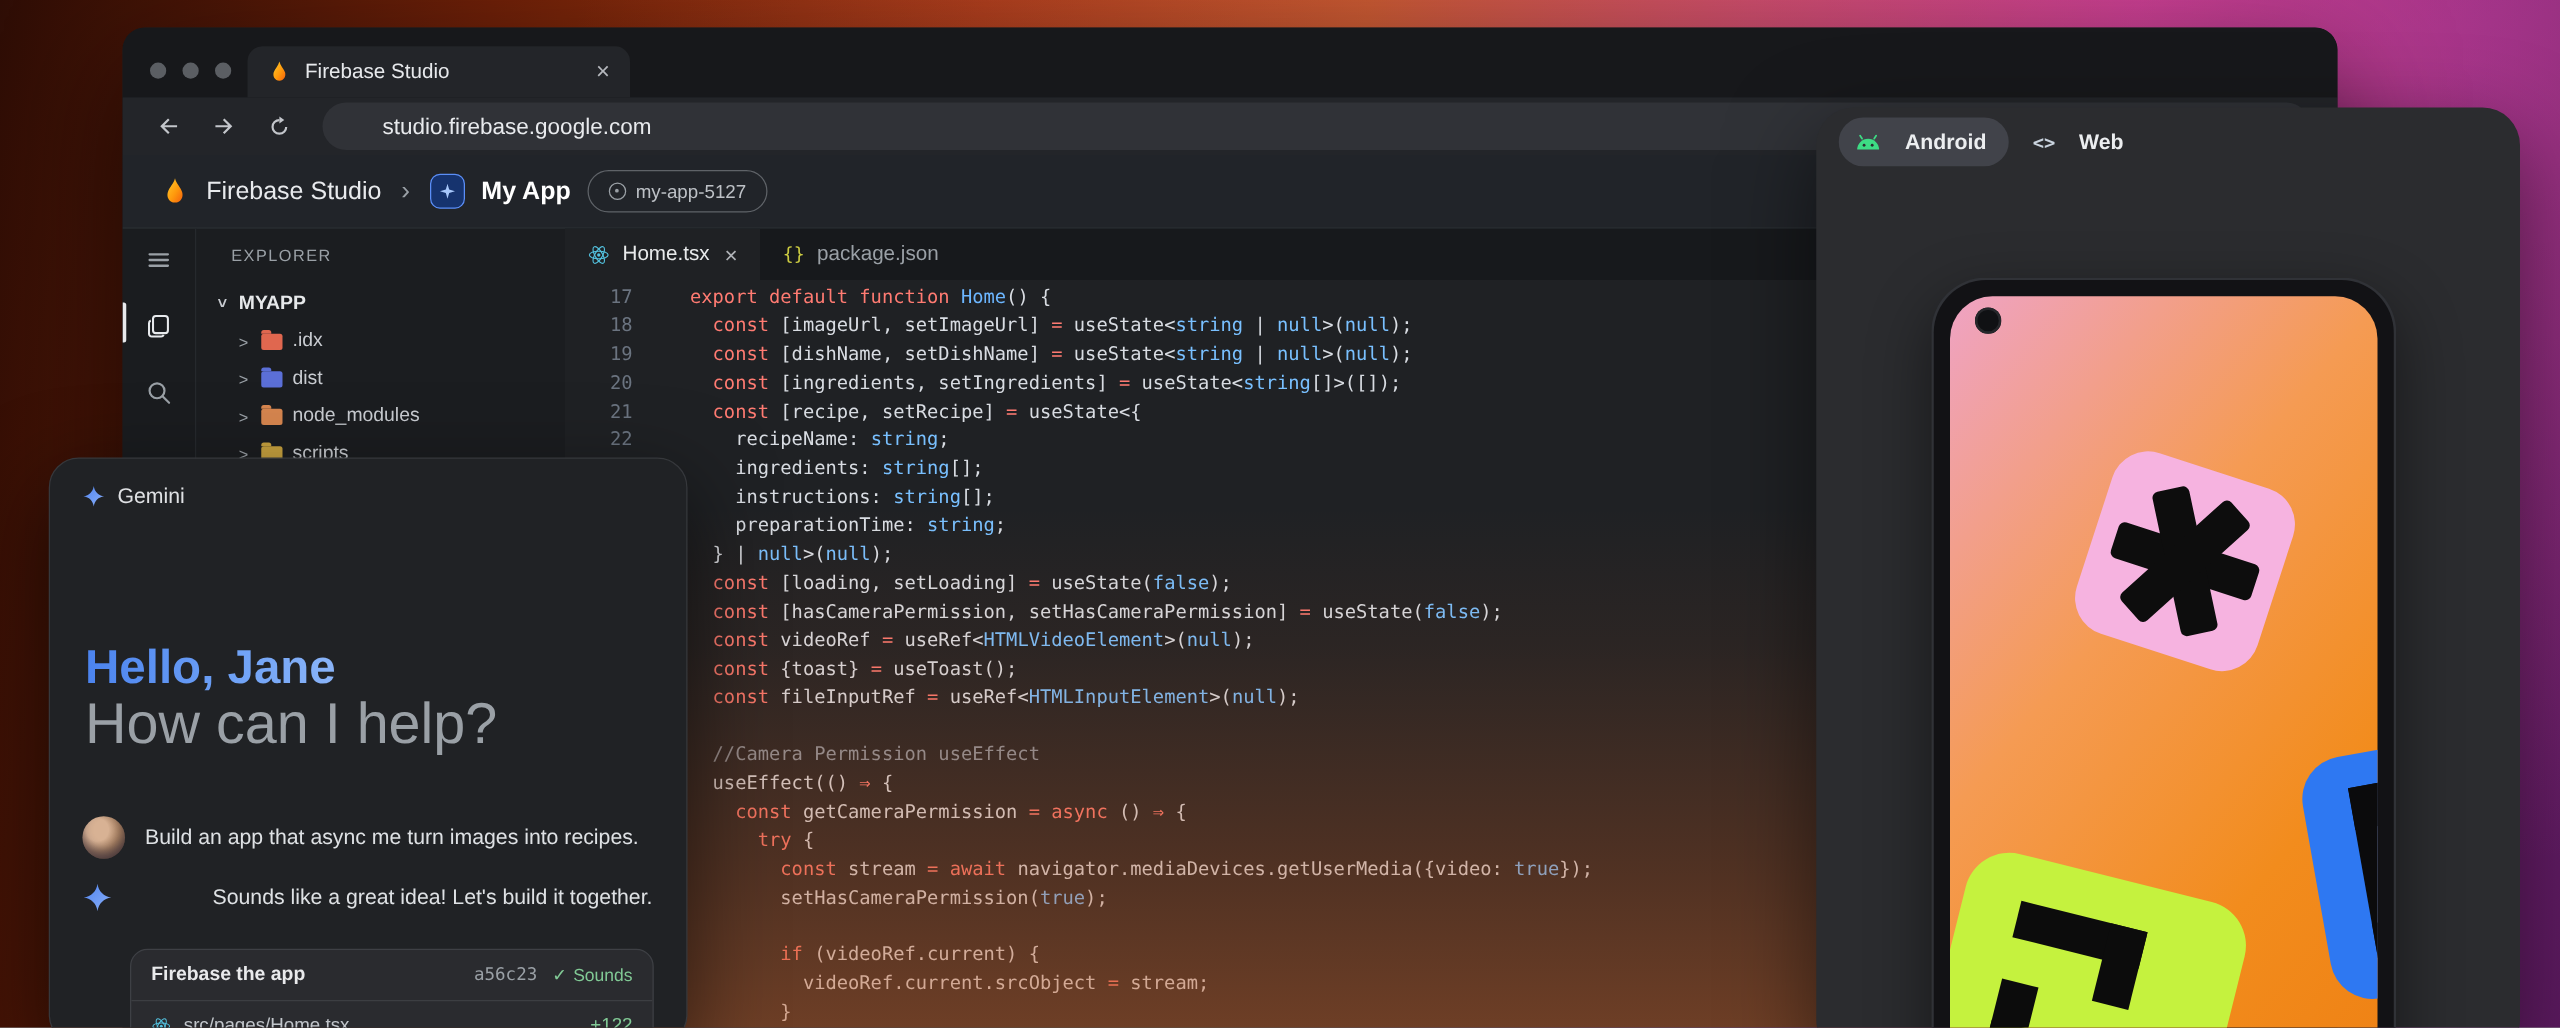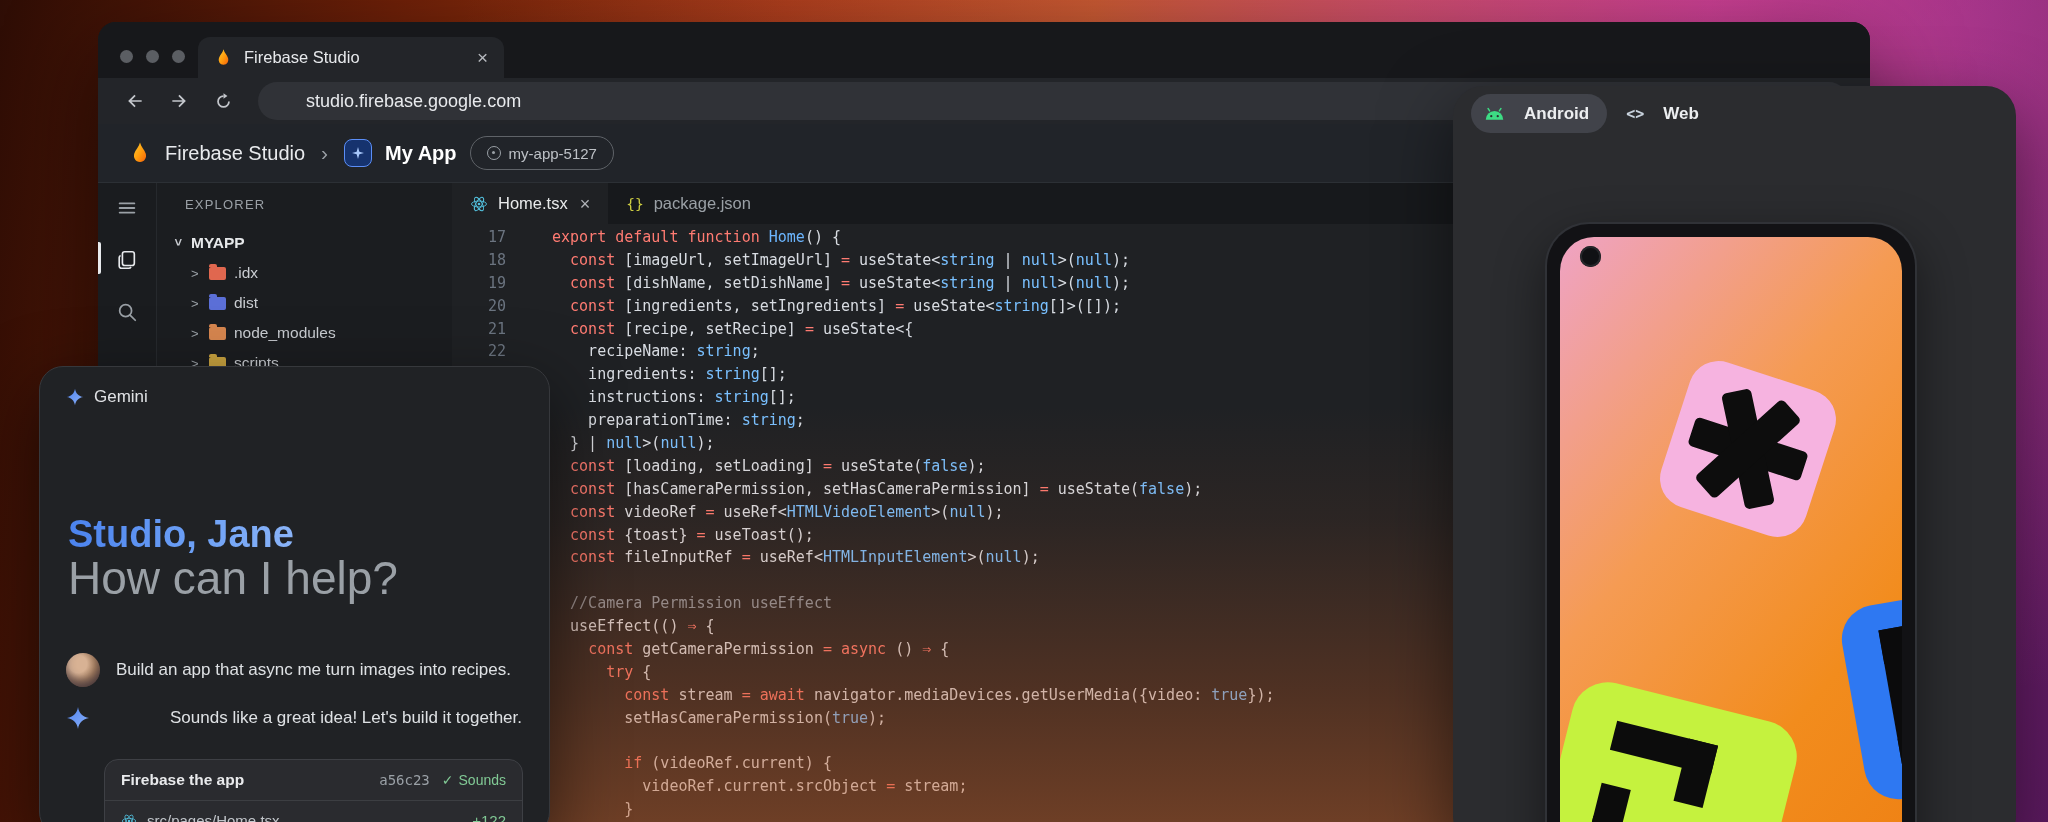--- a/index.html
+++ b/index.html
@@ -369,21 +369,21 @@
   <div class="window-fade"></div>
 </div>
 
 <div class="gemini-panel">
   <div class="g-header">
     <svg width="18" height="18" viewBox="0 0 24 24">
       <path d="M12 1 C12.8 7 17 11.2 23 12 C17 12.8 12.8 17 12 23 C11.2 17 7 12.8 1 12 C7 11.2 11.2 7 12 1 Z" fill="url(#gg)"></path>
     </svg>
     <span>Gemini</span>
   </div>
-  <div class="g-hello">Studio, Jane</div>
+  <div class="g-hello">Hello, Jane</div>
   <div class="g-how">How can I help?</div>
 
   <div class="g-msg g-msg1">
     <span class="avatar"></span>
     <span>Build an app that async me turn images into recipes.</span>
   </div>
   <div class="g-msg g-msg2">
     <svg width="24" height="24" viewBox="0 0 24 24">
       <path d="M12 1 C12.8 7 17 11.2 23 12 C17 12.8 12.8 17 12 23 C11.2 17 7 12.8 1 12 C7 11.2 11.2 7 12 1 Z" fill="url(#gg)"></path>
     </svg>

